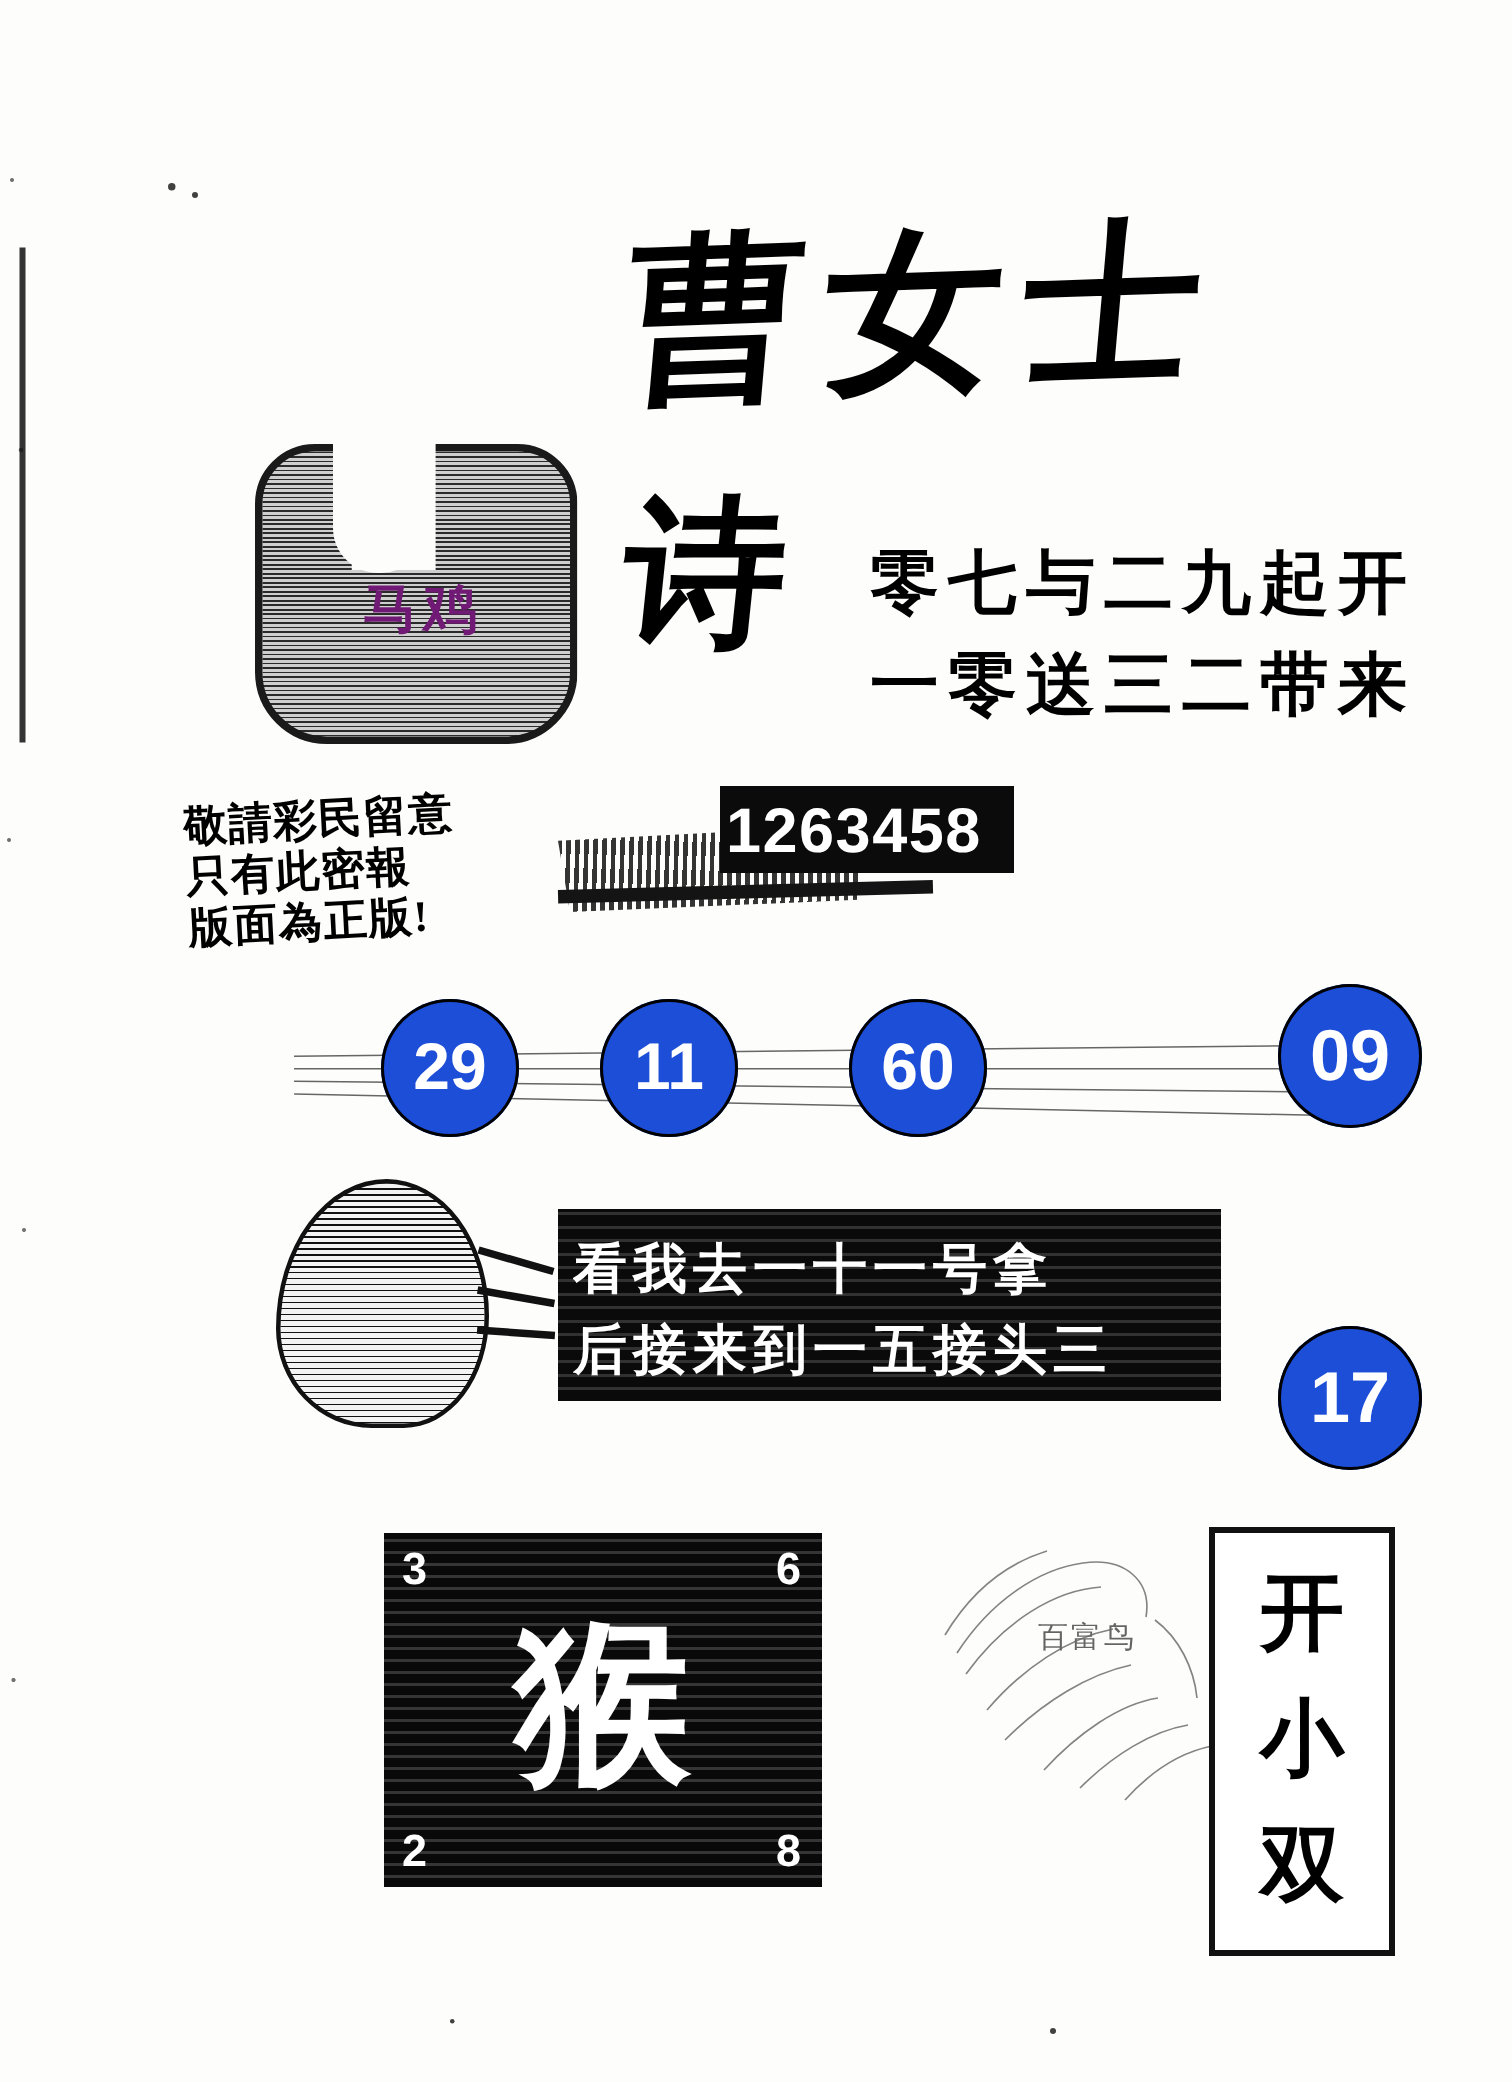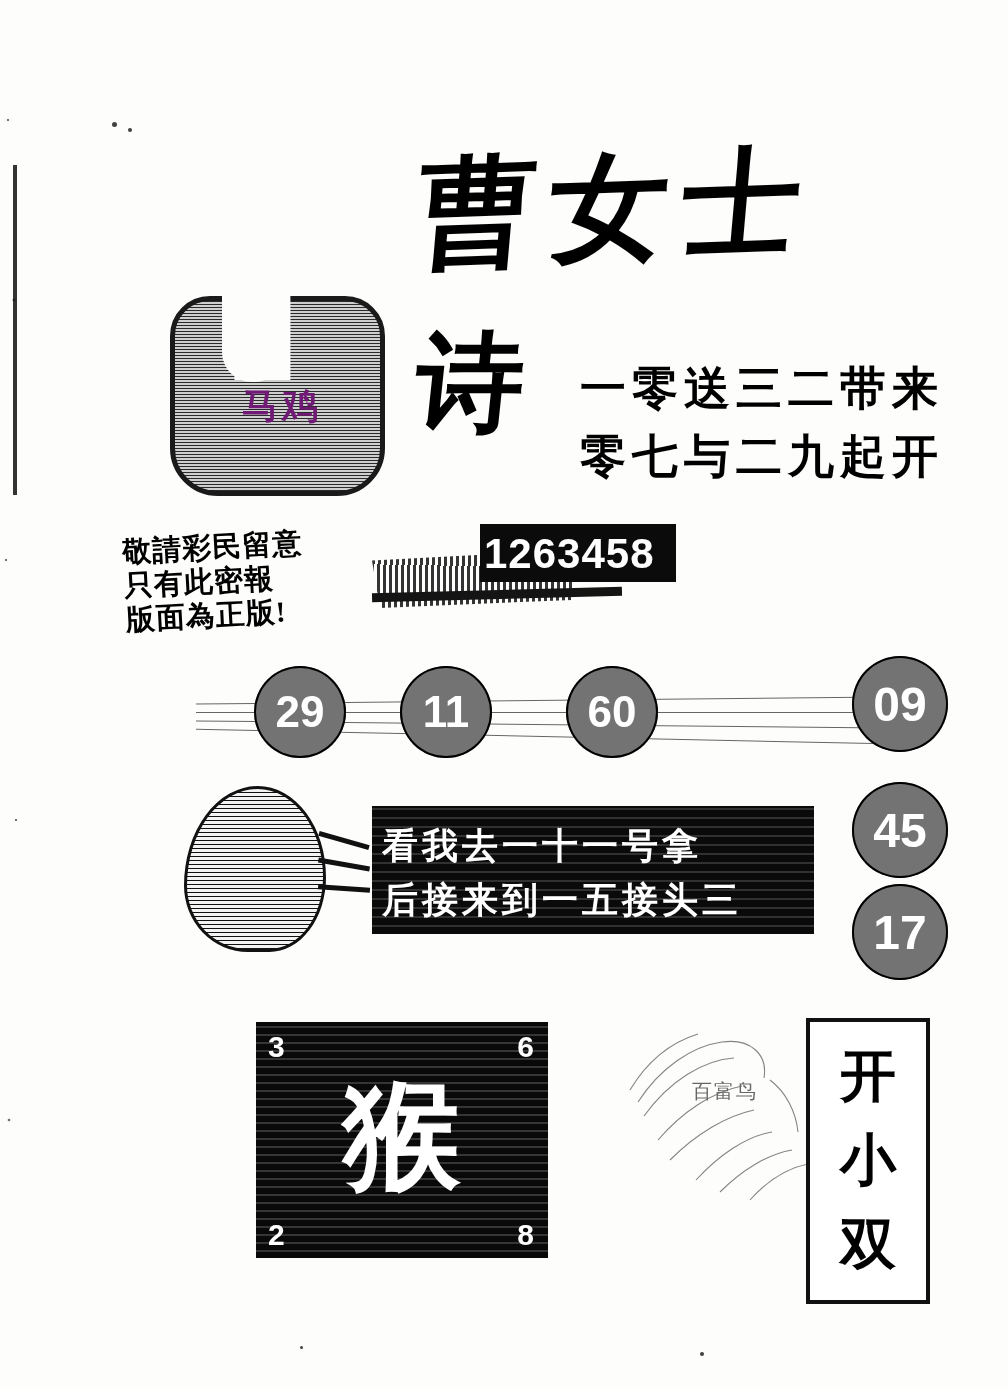--- a/index.html
+++ b/index.html
@@ -185,21 +185,21 @@
   .ball-lines i {
     position: absolute;
     display: block;
     height: 1px;
     background: #666;
     left: 0; width: 690px;
   }
   .ball {
     position: absolute;
     border-radius: 50%;
-    background: #737373;
+    background: #1d4ed8;
     color: #fff;
     font-family: "Liberation Sans", sans-serif;
     font-weight: bold;
     display: flex;
     align-items: center;
     justify-content: center;
     box-shadow: inset 0 0 0 2px #000;
   }
   .ball.row-main { width: 92px; height: 92px; font-size: 44px; top: 666px; }
   .b1 { left: 254px; }
@@ -353,22 +353,22 @@
 
   <div class="blob">
     <div class="shape"></div>
     <div class="inner-cut"></div>
     <div class="tag">马鸡</div>
   </div>
 
   <div class="poem-char">诗</div>
 
   <div class="verse">
+    <div>零七与二九起开</div>
     <div>一零送三二带来</div>
-    <div>零七与二九起开</div>
   </div>
 
   <div class="notice">敬請彩民留意
 只有此密報
 版面為正版!</div>
 
   <div class="serial-strip">
     <div class="scribble"></div>
     <div class="box"></div>
     <div class="digits">1263458</div>
@@ -380,21 +380,20 @@
     <i style="top:22px;"></i>
     <i style="top:34px;transform:rotate(0.6deg);"></i>
     <i style="top:46px;transform:rotate(1.2deg);"></i>
   </div>
 
   <div class="ball row-main b1">29</div>
   <div class="ball row-main b2">11</div>
   <div class="ball row-main b3">60</div>
 
   <div class="ball side s1">09</div>
-  <div class="ball side s2">45</div>
   <div class="ball side s3">17</div>
 
   <div class="hand"></div>
   <div class="arrow">
     <span></span>
       <span></span>
       <span></span>
   </div>
 
   <div class="banner">

